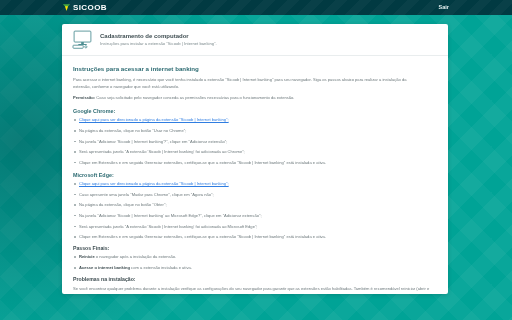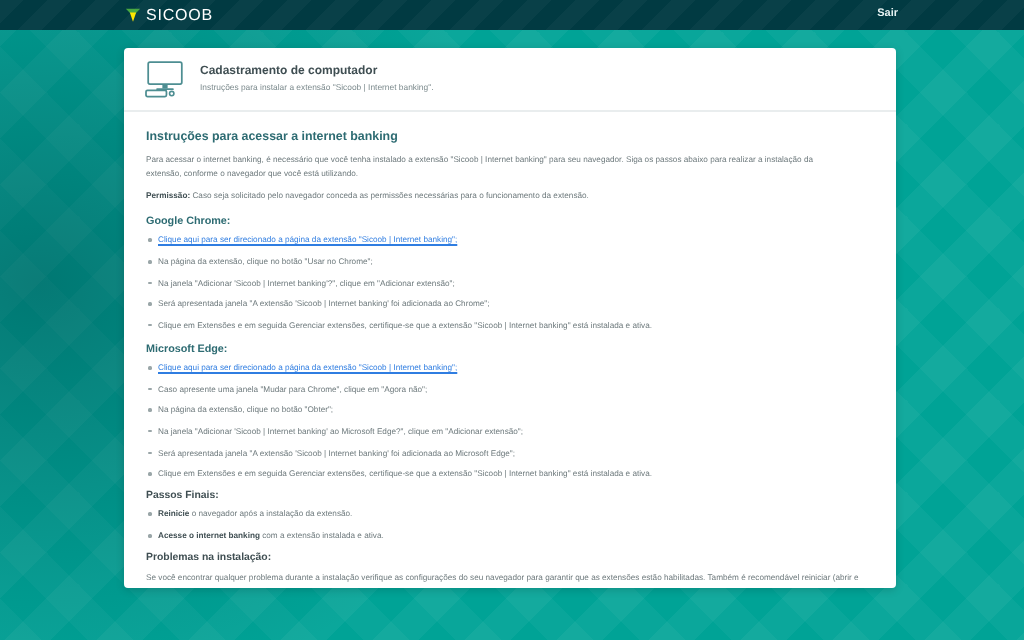--- a/index.html
+++ b/index.html
@@ -58,21 +58,21 @@
     position: absolute;
     left: 62px;
     display: flex;
     align-items: center;
     gap: 2px;
   }
   .brand-mark { width: 9px; height: 9px; display: block; }
   .brand-name {
     color: #ffffff;
     font-size: 8px;
-    font-weight: normal;
+    font-weight: bold;
     letter-spacing: 0.4px;
     line-height: 1;
   }
   .logout {
     position: absolute;
     right: 63px;
     color: #e6f2f2;
     font-size: 5.5px;
     font-weight: bold;
     line-height: 1;

